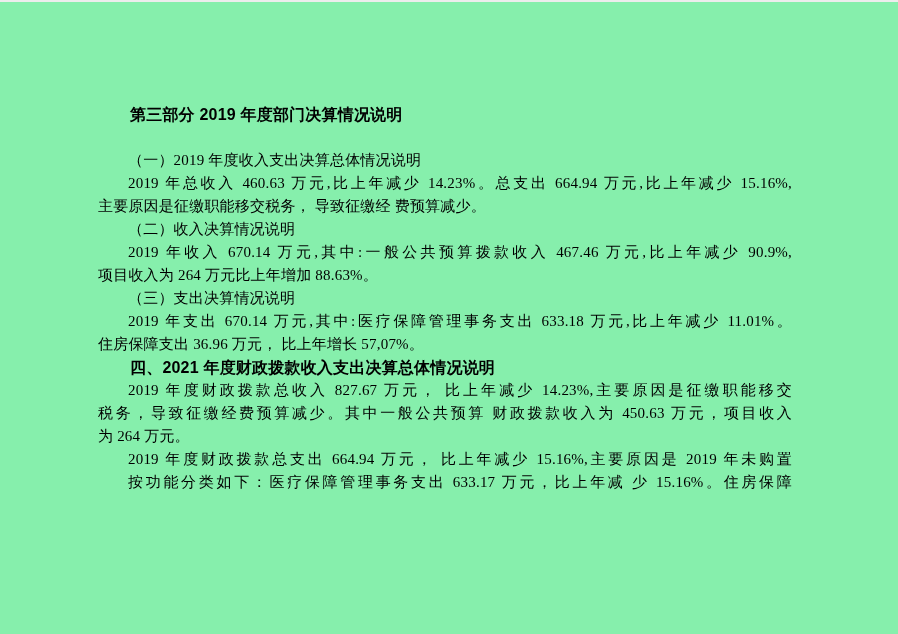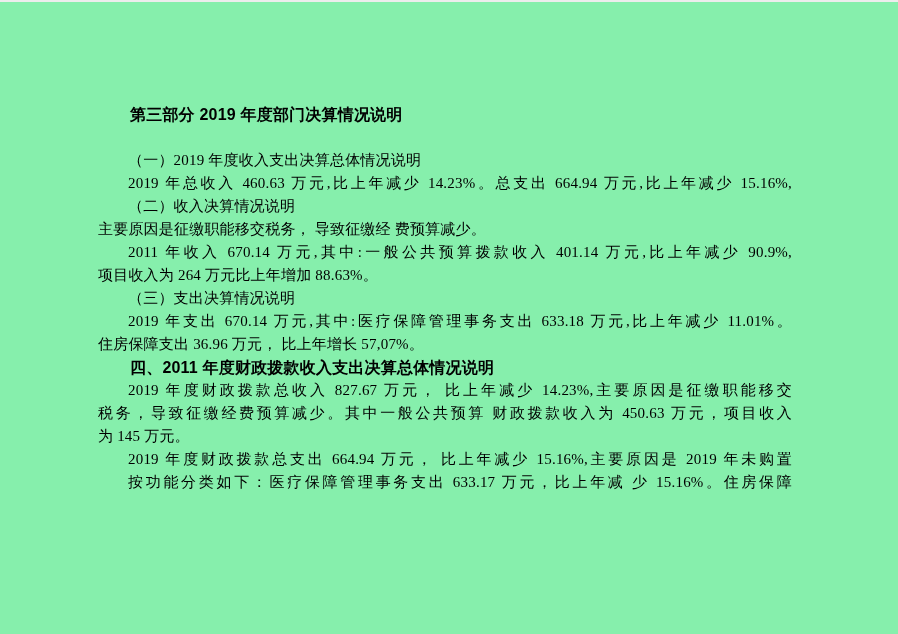--- a/index.html
+++ b/index.html
@@ -49,27 +49,27 @@
 </style>
 </head>
 <body>
 
 <div class="page">
   <div class="edge-shade"></div>
   <div class="textblock" id="doc-lines">
       <div class="line indent bold gap-after">第三部分 2019 年度部门决算情况说明</div>
       <div class="line indent">（一）2019 年度收入支出决算总体情况说明</div>
       <div class="line indent fill">2019 年总收入 460.63 万元,比上年减少 14.23%。总支出 664.94 万元,比上年减少 15.16%,</div>
+      <div class="line">主要原因是征缴职能移交税务， 导致征缴经 费预算减少。</div>
       <div class="line indent">（二）收入决算情况说明</div>
-      <div class="line">主要原因是征缴职能移交税务， 导致征缴经 费预算减少。</div>
-      <div class="line indent fill">2011 年收入 670.14 万元,其中:一般公共预算拨款收入 401.14 万元,比上年减少 90.9%,</div>
+      <div class="line indent fill">2019 年收入 670.14 万元,其中:一般公共预算拨款收入 467.46 万元,比上年减少 90.9%,</div>
       <div class="line">项目收入为 264 万元比上年增加 88.63%。</div>
       <div class="line indent">（三）支出决算情况说明</div>
       <div class="line indent fill">2019 年支出 670.14 万元,其中:医疗保障管理事务支出 633.18 万元,比上年减少 11.01%。</div>
       <div class="line">住房保障支出 36.96 万元， 比上年增长 57,07%。</div>
-      <div class="line indent bold">四、2011 年度财政拨款收入支出决算总体情况说明</div>
+      <div class="line indent bold">四、2021 年度财政拨款收入支出决算总体情况说明</div>
       <div class="line indent fill">2019 年度财政拨款总收入 827.67 万元， 比上年减少 14.23%,主要原因是征缴职能移交</div>
       <div class="line fill">税务，导致征缴经费预算减少。其中一般公共预算 财政拨款收入为 450.63 万元，项目收入</div>
-      <div class="line">为 145 万元。</div>
+      <div class="line">为 264 万元。</div>
       <div class="line indent fill">2019 年度财政拨款总支出 664.94 万元， 比上年减少 15.16%,主要原因是 2019 年未购置</div>
       <div class="line indent fill">按功能分类如下：医疗保障管理事务支出 633.17 万元，比上年减 少 15.16%。住房保障</div>
     </div>
 </div>
 
 </body></html>

